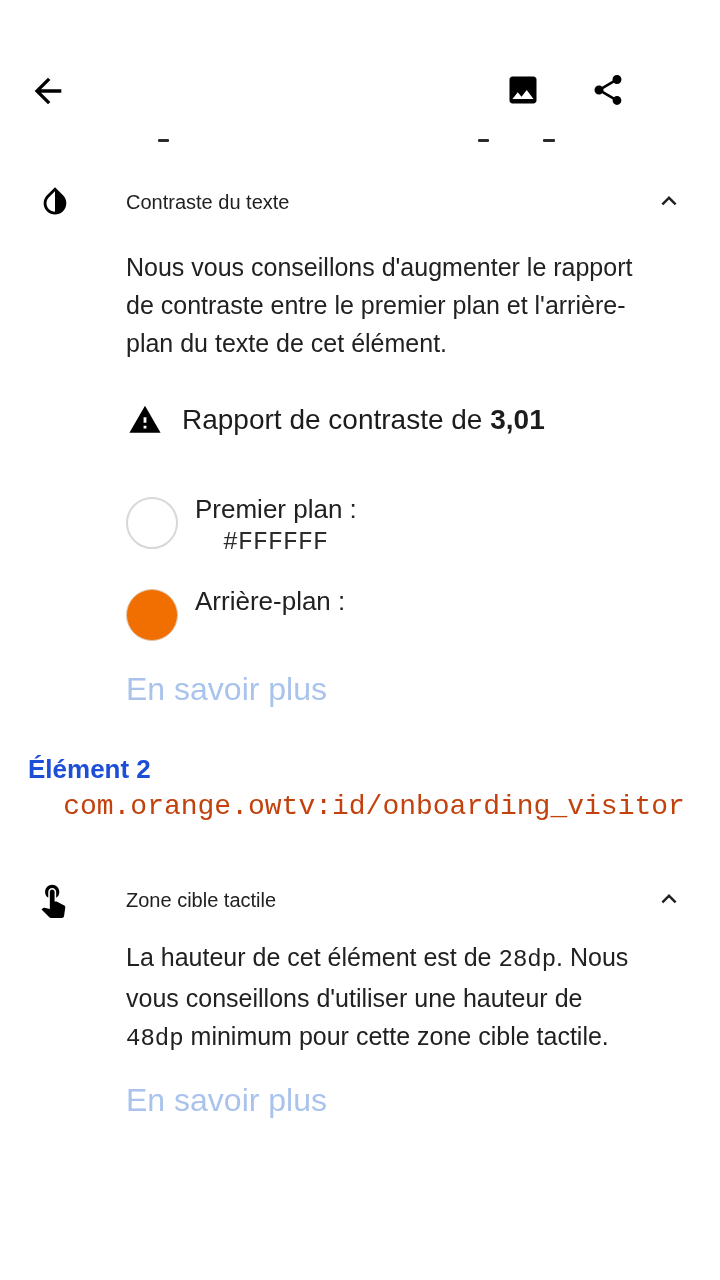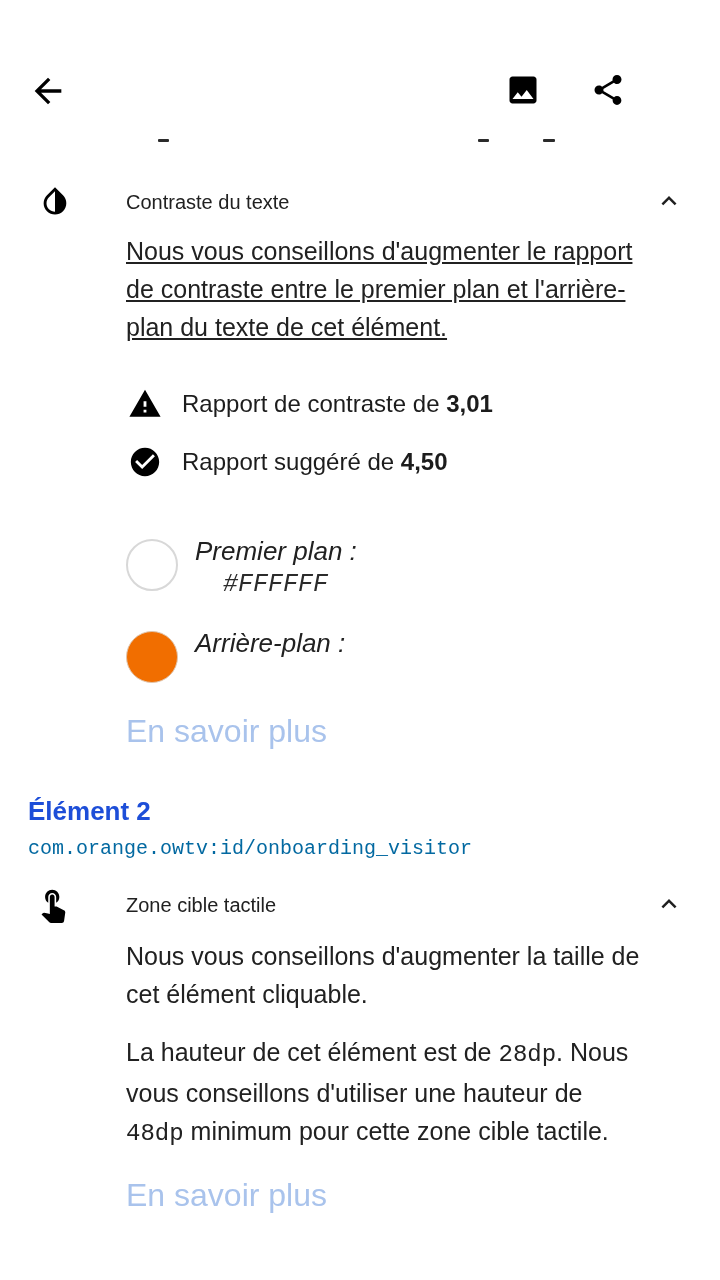--- a/index.html
+++ b/index.html
@@ -29,50 +29,50 @@
   .collapse-btn { position:absolute; right:36px; top:2px; width:30px; height:30px;
                   background:none; border:none; padding:0; cursor:pointer; }
   .collapse-btn svg { display:block; width:100%; height:100%; fill:#1f1f1f; }
 
   .section-body { margin-left:126px; width:514px; }
   .desc { font-size:25px; line-height:38px; color:#212121; }
 
   .ratio-row { display:flex; align-items:center; margin-left:2px; }
   .ratio-row .r-icon { width:34px; height:34px; flex:0 0 34px; margin-right:20px; }
   .ratio-row .r-icon svg { display:block; width:100%; height:100%; fill:#000; }
-  .ratio-text { font-size:24px; line-height:36px; color:#1c1c1c; }
+  .ratio-text { font-size:28px; line-height:36px; color:#1c1c1c; }
   .ratio-text b { font-weight:700; }
 
-  .swatch-row { display:flex; align-items:flex-start;font-style:italic; }
+  .swatch-row { display:flex; align-items:flex-start; }
   .swatch { width:52px; height:52px; border-radius:50%; flex:0 0 52px; margin-right:17px; margin-top:5px; }
   .swatch-fg { background:#ffffff; border:2px solid #d8d8d8; }
   .swatch-bg { border:1px solid #e0c4ab; }
   .swatch-label { font-size:26px; line-height:34px; color:#212121; }
   .swatch-hex { font-family:"Liberation Mono", monospace; font-size:25px; line-height:34px; color:#2b2b2b;margin-left:28px; }
 
   .learn-more { display:inline-block; font-size:32px; line-height:30px; text-decoration:none; cursor:pointer; }
 
   
   .element-block { margin-left:28px; }
   .element-title { font-size:26px; font-weight:700; color:#1d4ed8; line-height:30px; }
-  .element-id { margin-top:9px; font-family:"Liberation Mono", monospace; font-size:20px;
-                line-height:28px; color:#0369a1; }
+  .element-id { margin-top:9px; font-family:"Liberation Mono", monospace; font-size:28px;
+                line-height:28px; color:#c2410c;text-align:center; }
 
   .mono-inline { font-family:"Liberation Mono", monospace; font-size:24px; }
 
   
   .s1-head { margin-top:64px; }
-  .s1-desc { margin-top:12px;text-decoration:underline; }
+  .s1-desc { margin-top:28px; }
   .s1-ratio1 { margin-top:40px; }
   .s1-ratio2 { margin-top:22px; }
   .s1-swatch1 { margin-top:54px; }
   .s1-swatch2 { margin-top:24px; }
   .s1-link { margin-top:33px; }
   .element-block { margin-top:50px; }
-  .s2-head { margin-top:24px; }
+  .s2-head { margin-top:61px; }
   .s2-desc1 { margin-top:14px; }
   .s2-desc2 { margin-top:20px; }
   .s2-link { margin-top:27px; }
 </style>
 </head>
 <body>
 
 <div class="screen">
 
   <header class="appbar">
@@ -125,28 +125,20 @@
 
       <div class="ratio-row s1-ratio1">
         <span class="r-icon">
           <svg viewBox="0 0 24 24">
               <path d="M1 21h22L12 2 1 21zm12-3h-2v-2h2v2zm0-4h-2v-4h2v4z"></path>
             </svg>
         </span>
         <span class="ratio-text"><span>Rapport de contraste de </span><b>3,01</b></span>
       </div>
 
-      <div class="ratio-row s1-ratio2">
-        <span class="r-icon">
-          <svg viewBox="0 0 24 24">
-              <path d="M12 2C6.48 2 2 6.48 2 12s4.48 10 10 10 10-4.48 10-10S17.52 2 12 2zm-2 15-5-5 1.41-1.41L10 14.17l7.59-7.59L19 8l-9 9z"></path>
-            </svg>
-        </span>
-        <span class="ratio-text"><span>Rapport suggéré de </span><b>4,50</b></span>
-      </div>
 
       <div class="swatch-row s1-swatch1">
         <div class="swatch swatch-fg"></div>
         <div>
           <div class="swatch-label">Premier plan :</div>
           <div class="swatch-hex">#FFFFFF</div>
         </div>
       </div>
 
       <div class="swatch-row s1-swatch2">
@@ -176,19 +168,18 @@
       <button class="collapse-btn">
         <span>
           <svg viewBox="0 0 24 24">
               <path d="M12 8l-6 6 1.41 1.41L12 10.83l4.59 4.58L18 14z"></path>
             </svg>
         </span>
       </button>
     </div>
 
     <div class="section-body">
-      <p class="desc s2-desc1">Nous vous conseillons d'augmenter la taille de cet élément cliquable.</p>
       <p class="desc s2-desc2"><span>La hauteur de cet élément est de </span><span class="mono-inline">28dp</span><span>. Nous vous conseillons d'utiliser une hauteur de </span><span class="mono-inline">48dp</span><span> minimum pour cette zone cible tactile.</span></p>
       <a class="learn-more s2-link link-colored" style="color: rgb(169, 195, 236);">En savoir plus</a>
     </div>
   </section>
 
 </div>
 
 </body></html>

